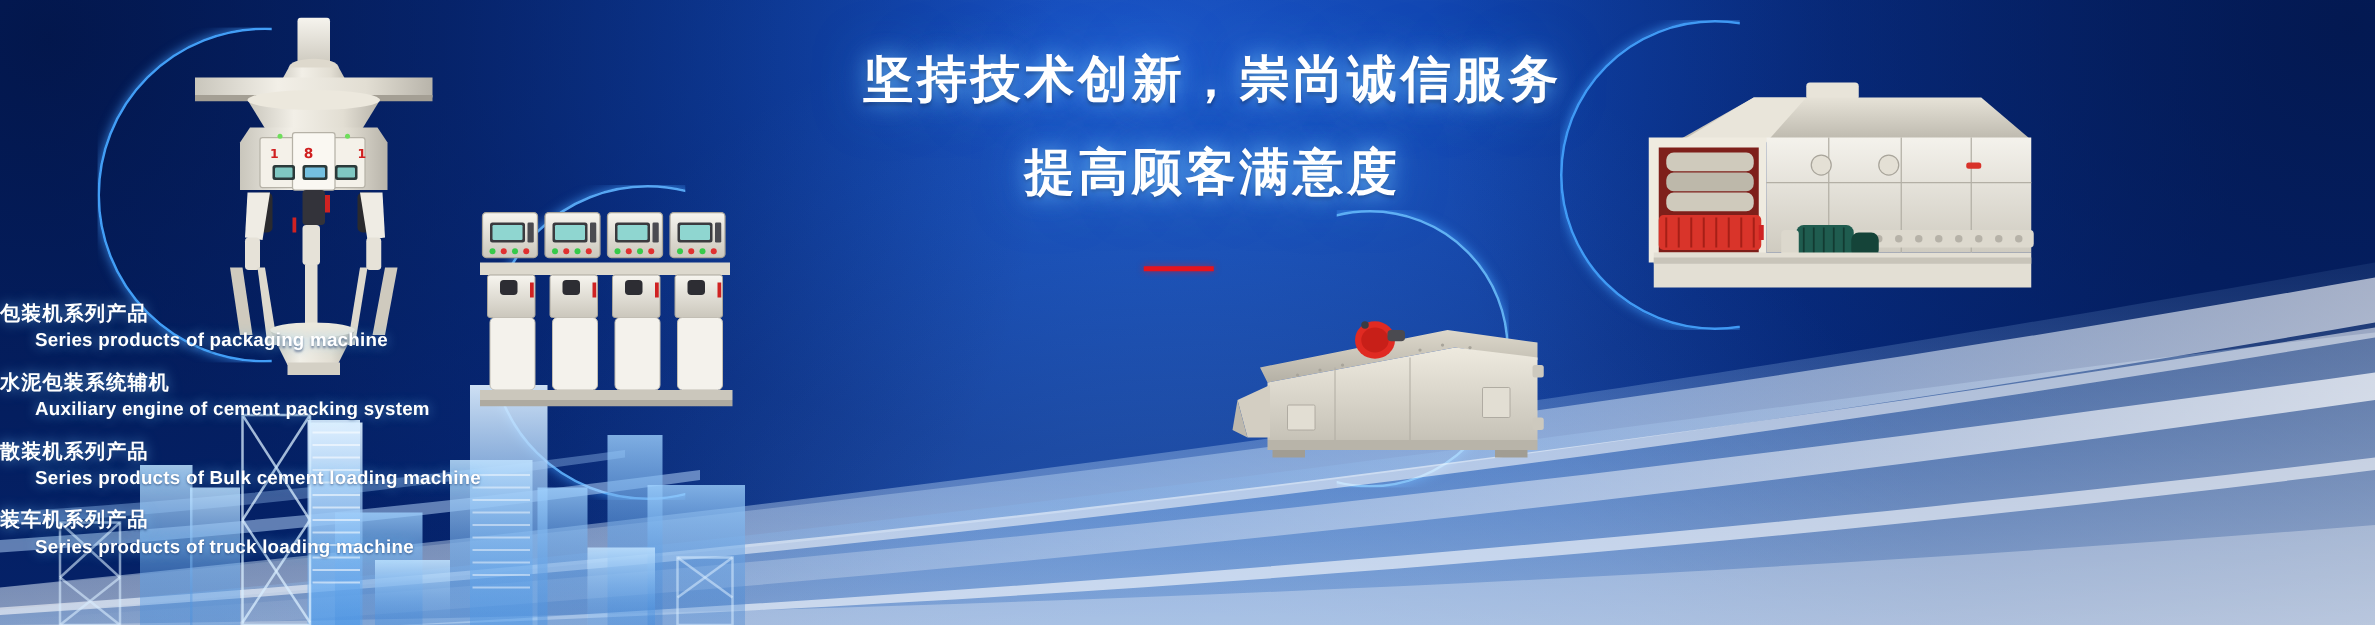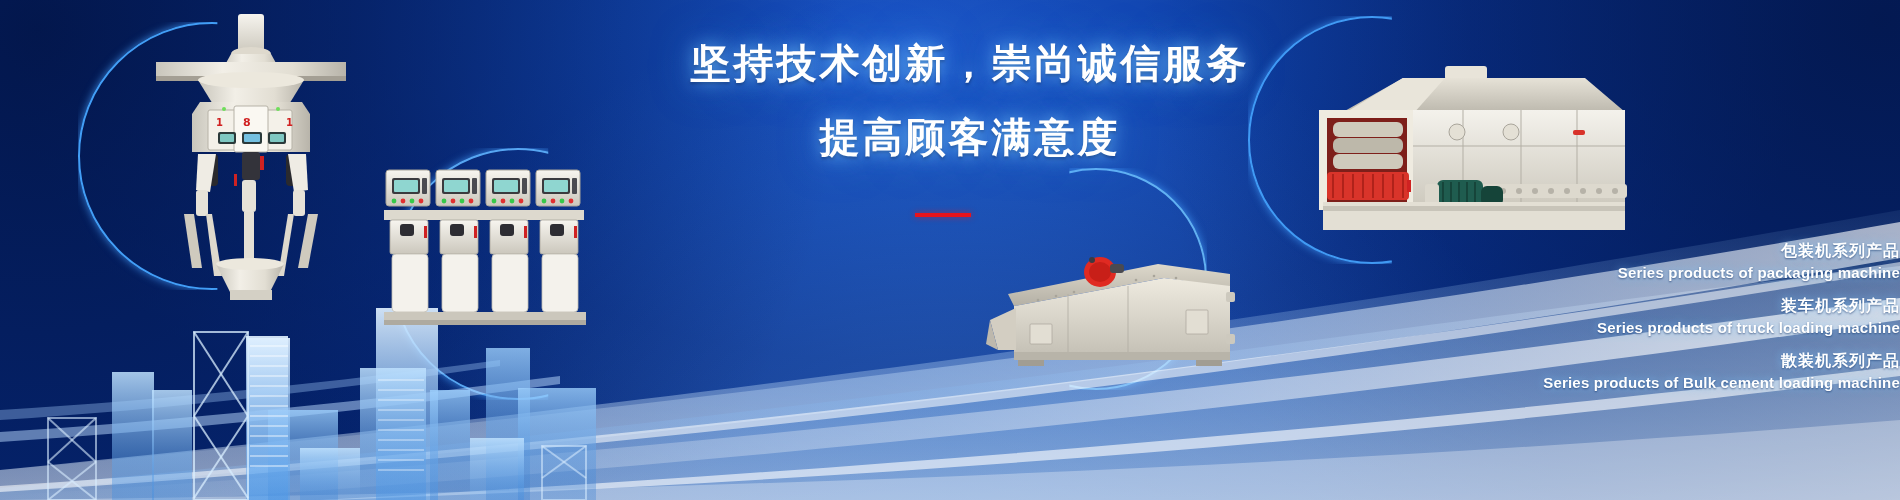--- a/index.html
+++ b/index.html
@@ -62,21 +62,21 @@
   }
   .h1{ top:36px;  left:20px; font-size:40px; }
   .h2{ top:110px; left:20px; font-size:40px; }
 
   .divider{
     position:absolute; left:915px; top:213px; width:56px; height:4px;
     background:#e8131c; box-shadow:0 0 6px rgba(232,19,28,.6);
   }
 
   .list{ position:absolute; left:0; top:240px; width:1900px; }
-  .item{ width:1900px; text-align:right; margin-bottom:12px; }
+  .item{ width:1900px; text-align:left; margin-bottom:12px; }
   .item .cn{
     display:block; color:#ffffff; font-size:16px; font-weight:bold; letter-spacing:1px;
     line-height:22px;
     text-shadow:0 0 10px rgba(120,200,255,.7), 0 1px 2px rgba(0,20,70,.6);
     font-family:"DejaVu Sans","Liberation Sans",sans-serif;
   }
   .item .en{
     display:block; color:#ffffff; font-size:15px; font-weight:bold; letter-spacing:.2px;
     line-height:21px;
     text-shadow:0 0 9px rgba(120,200,255,.65), 0 1px 2px rgba(0,20,70,.6);
@@ -525,24 +525,28 @@
     <div class="headline h2">提高顾客满意度</div>
 
     <div class="divider"></div>
 
     <div class="list">
       <div class="item">
         <span class="cn">包装机系列产品</span>
         <span class="en">Series products of packaging machine</span>
       </div>
       <div class="item">
-        <span class="cn">装车机系列产品</span>
-        <span class="en">Series products of truck loading machine</span>
+        <span class="cn">水泥包装系统辅机</span>
+        <span class="en">Auxiliary engine of cement packing system</span>
       </div>
       <div class="item">
         <span class="cn">散装机系列产品</span>
         <span class="en">Series products of Bulk cement loading machine</span>
       </div>
+      <div class="item">
+        <span class="cn">装车机系列产品</span>
+        <span class="en">Series products of truck loading machine</span>
+      </div>
     </div>
 
   </div>
 
 </div>
 
 </body></html>

